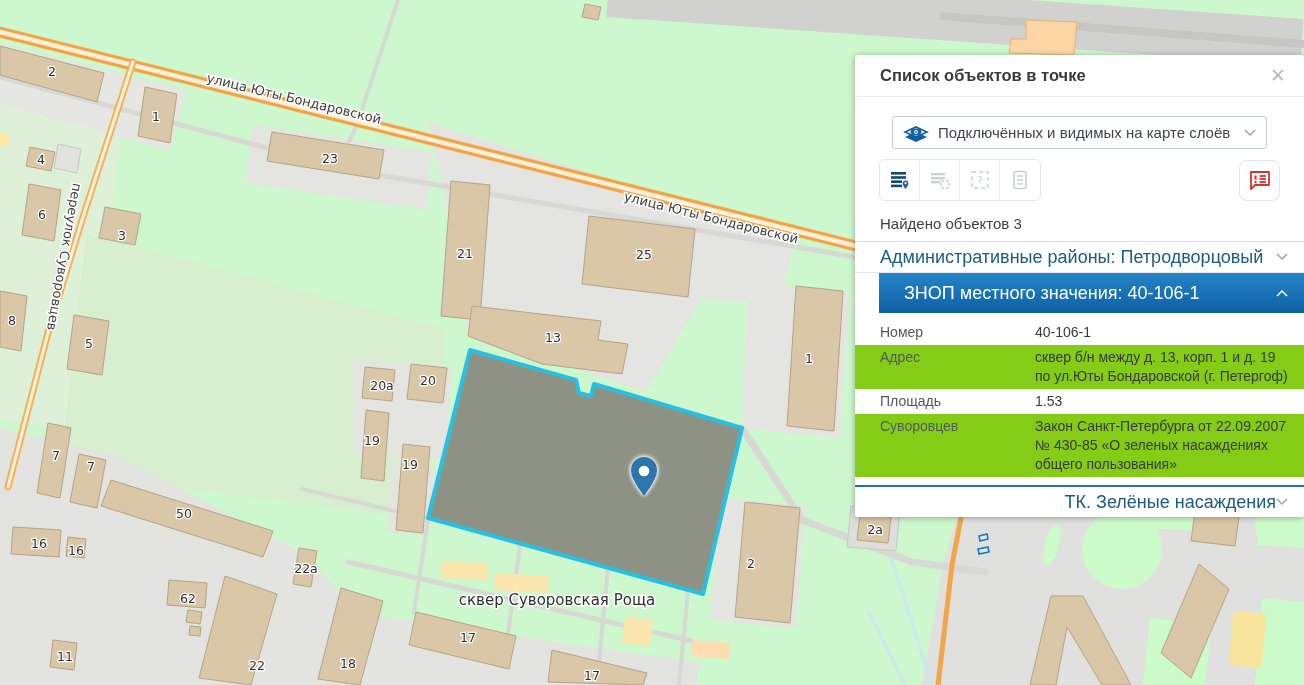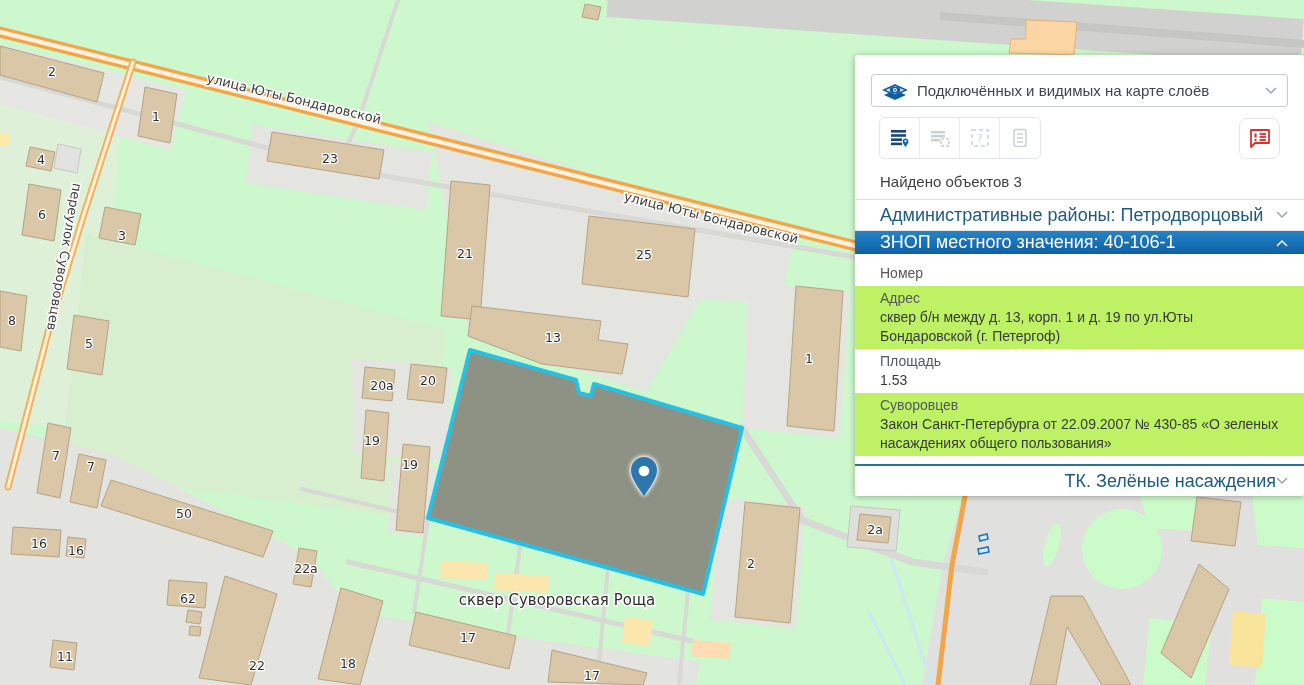--- a/index.html
+++ b/index.html
@@ -13,43 +13,43 @@
   .street{font-size:13px;fill:#3d3d3d;stroke:#fff;stroke-width:3px;paint-order:stroke;text-anchor:middle;}
   .place{font-size:15px;fill:#2f2f2f;stroke:#fff;stroke-width:3px;paint-order:stroke;text-anchor:middle;}
   .pinglow{filter:drop-shadow(0 0 2px #fff) drop-shadow(0 0 2px #fff) drop-shadow(0 1px 2px rgba(0,0,0,.25));}
 
   
   .panel{position:absolute;left:855px;top:55px;width:449px;background:#fff;
          border-radius:3px;box-shadow:0 1px 6px rgba(0,0,0,.3);z-index:5;}
   .panel-header{height:41px;display:flex;align-items:center;padding:0 18px 0 25px;border-bottom:1px solid #ececec;}
   .panel-title{flex:1;font-size:16.5px;font-weight:bold;color:#3a3a3a;}
   .close-btn{font-size:19px;color:#b4bcc2;cursor:pointer;line-height:1;}
-  .dropdown{margin:19px 16px 0;height:33px;border:1px solid #c8cdd2;border-radius:3px;
+  .dropdown{margin:19px 37px 0;height:33px;border:1px solid #c8cdd2;border-radius:3px;
             display:flex;align-items:center;padding:0 10px;gap:9px;box-sizing:border-box;}
   .dd-label{flex:1;font-size:15px;color:#3e454c;white-space:nowrap;overflow:hidden;}
   .chev{color:#9aa4ad;font-size:12px;}
   .toolbar{margin:10px 24px 0;display:flex;justify-content:space-between;align-items:center;}
   .btn-group{display:flex;border:1px solid #e2e6e9;border-radius:6px;overflow:hidden;background:#fff;}
   .tool-btn{width:40px;height:40px;display:flex;align-items:center;justify-content:center;
             background:#fff;border-right:1px solid #e9edf0;box-sizing:border-box;}
   .tool-btn:last-child{border-right:none;}
   .red-btn{width:41px;height:41px;border:1px solid #e2e6e9;border-radius:8px;background:#fff;
            display:flex;align-items:center;justify-content:center;box-sizing:border-box;}
   .found{margin:14px 24px 9px 25px;font-size:15px;color:#404040;}
   .hr{border-top:1px solid #dcdcdc;}
   .section-row{display:flex;align-items:center;padding:0 16px 0 25px;font-size:18px;color:#1d5c80;
                border-bottom:1px solid #e4e4e4;height:30px;background:#fff;cursor:pointer;}
   .section-row .lbl{flex:1;}
-  .section-row.active{height:23px;background:linear-gradient(#2484c7,#0f60a4);color:#fff;border-bottom:none;}
+  .section-row.active{height:40px;background:linear-gradient(#2484c7,#0f60a4);color:#fff;border-bottom:none;margin-left:24px;}
   .section-row.active .chev{color:#fff;}
   .fields{padding-top:7px;background:#fff;}
-  .frow{display:flex;padding:3px 16px 3px 25px;font-size:14px;line-height:19px;flex-direction:column;}
+  .frow{display:flex;padding:3px 16px 3px 25px;font-size:14px;line-height:19px;}
   .frow .fl{width:155px;flex-shrink:0;color:#54585b;}
   .frow .fv{flex:1;color:#37393b;}
-  .frow.alt{background:#bef264;}
+  .frow.alt{background:#84cc16;}
   .gap{height:8px;background:#fff;}
   .tk-row{border-top:2px solid #2a7396;border-bottom:none;border-radius:0 0 3px 3px;text-align:right;}
 </style>
 </head>
 <body>
 
 <div class="stage">
 <svg width="1304" height="685" viewBox="0 0 1304 685">
 
   <rect x="0" y="0" width="1304" height="685" fill="#cdf7cc"></rect>
@@ -207,20 +207,24 @@
   </g>
 
   <g transform="translate(644,479)" class="pinglow">
     <path d="M0,17 C-10,3 -13,-3 -13,-9 a13,13 0 1 1 26,0 C13,-3 10,3 0,17 Z" fill="#2d76ad"></path>
     <circle cx="0" cy="-8" r="5.3" fill="#fff"></circle>
   </g>
 </svg>
 </div>
 
 <div class="panel">
+  <div class="panel-header">
+    <div class="panel-title">Список объектов в точке</div>
+    <div class="close-btn">✕</div>
+  </div>
 
   <div class="dropdown">
     <span style="display:flex;">
       <svg width="26" height="22" viewBox="0 0 26 22">
         <polygon points="13,10 24,15 13,20 2,15" fill="#0f5ea0"></polygon>
         <polygon points="13,5 24,10 13,15 2,10" fill="#fff" stroke="#0f5ea0" stroke-width="1.6"></polygon>
         <ellipse cx="13" cy="10" rx="5.5" ry="3.4" fill="#0f5ea0"></ellipse>
         <circle cx="13" cy="10" r="2" fill="#fff"></circle>
         <circle cx="13" cy="10" r="0.9" fill="#0f5ea0"></circle>
       </svg>
@@ -305,20 +309,21 @@
     <span class="chev">
       <svg width="12" height="8" viewBox="0 0 12 8">
           <polyline points="1,7 6,2 11,7" fill="none" stroke="#ffffff" stroke-width="1.5"></polyline>
         </svg>
     </span>
   </div>
 
   <div class="fields">
     <div class="frow">
       <div class="fl">Номер</div>
+      <div class="fv">40-106-1</div>
     </div>
     <div class="frow alt">
       <div class="fl">Адрес</div>
       <div class="fv">сквер б/н между д. 13, корп. 1 и д. 19 по ул.Юты Бондаровской (г. Петергоф)</div>
     </div>
     <div class="frow">
       <div class="fl">Площадь</div>
       <div class="fv">1.53</div>
     </div>
     <div class="frow alt">

